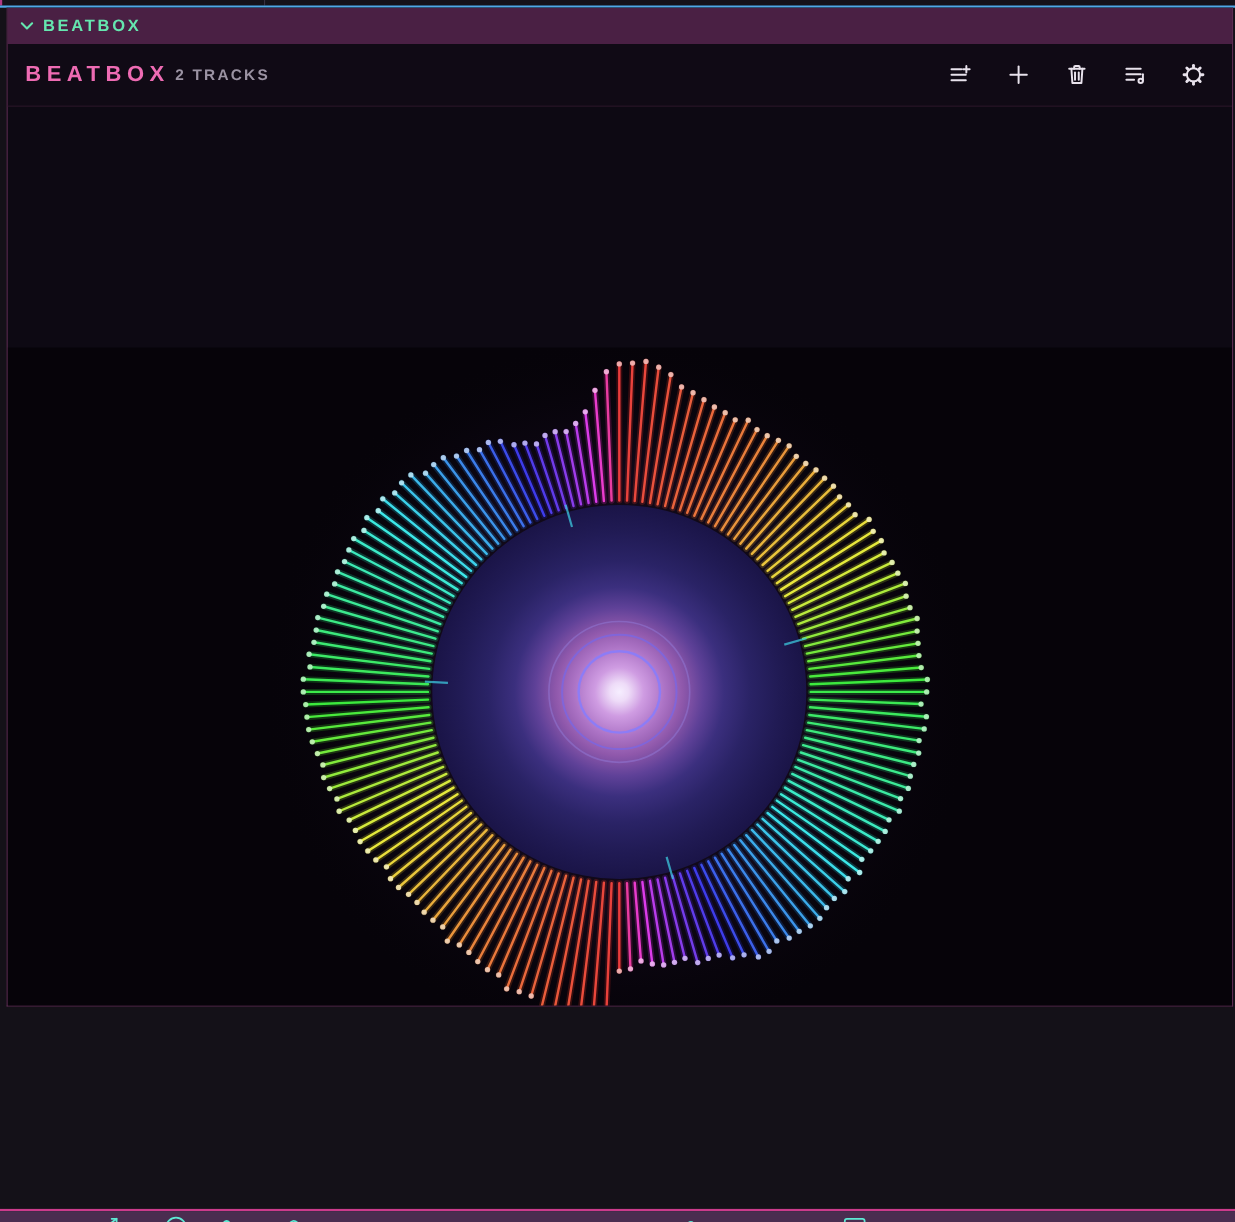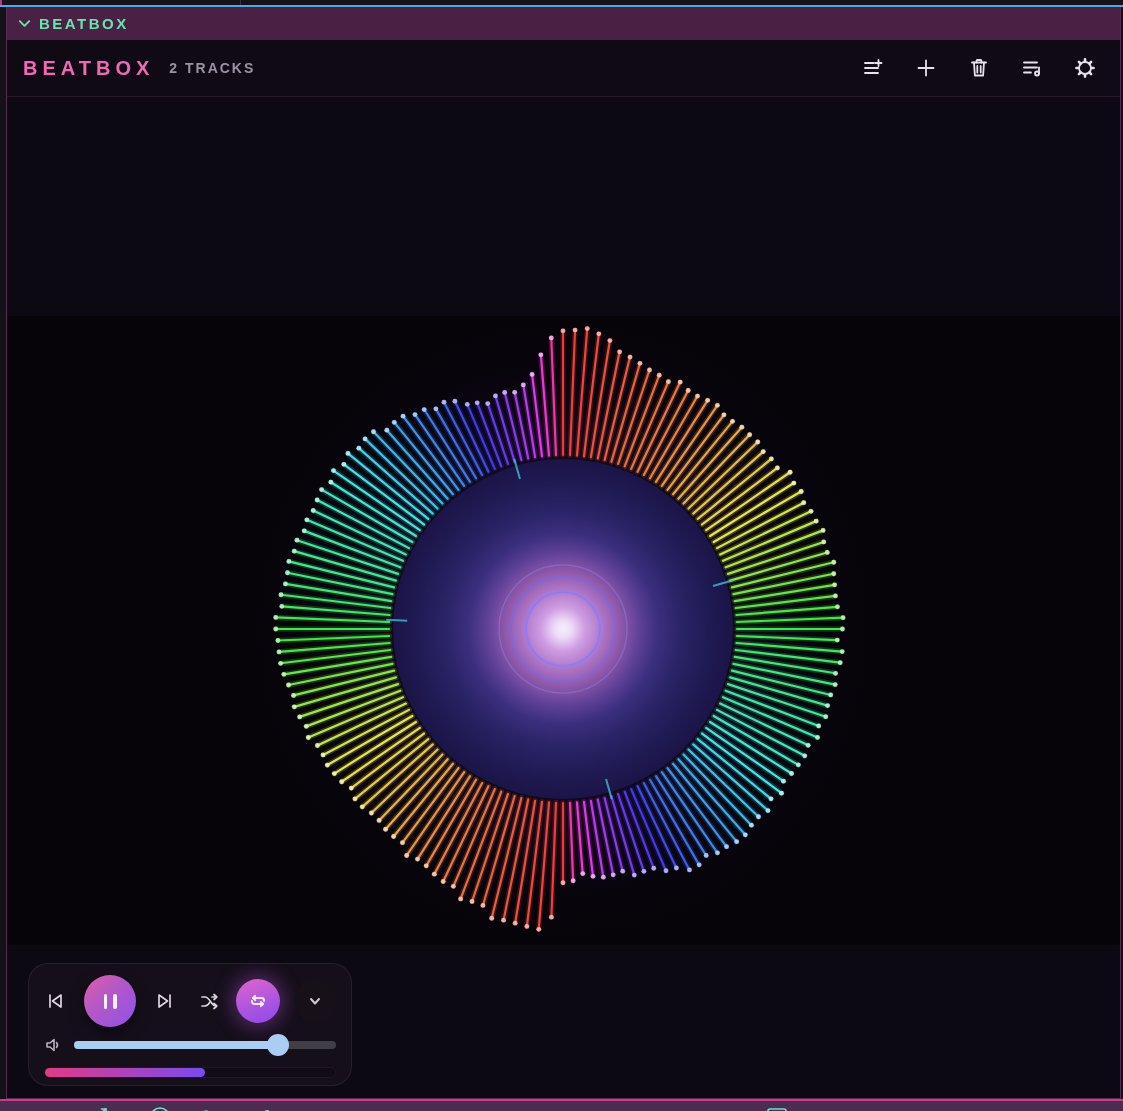--- a/index.html
+++ b/index.html
@@ -4,26 +4,26 @@
 <style>
   html,body{margin:0;padding:0;background:#141118;width:1123px;height:1111px;overflow:hidden;
     font-family:"Liberation Sans",sans-serif;-webkit-font-smoothing:antialiased;position:relative;}
   *{box-sizing:border-box;}
   
   .top-strip{position:absolute;left:0;top:0;width:1123px;height:7px;background:#15121a;}
   .top-strip .accent{position:absolute;left:0;bottom:0;width:100%;height:2px;}
   .top-strip .notch{position:absolute;left:0;top:0;width:2px;height:5px;background:#b13a86;}
   .top-strip .seam{position:absolute;left:240px;top:0;width:1px;height:5px;background:#353041;}
   
-  .window{position:absolute;left:6px;top:7px;width:1115px;height:1092px;border:1px solid #5a2b50;border-top:none;background:#0d0913;overflow:hidden;}
+  .window{position:absolute;left:6px;top:7px;width:1115px;height:908px;border:1px solid #5a2b50;border-top:none;background:#0d0913;overflow:hidden;}
   .titlebar{position:absolute;left:0;top:0;width:100%;height:33px;display:flex;align-items:center;padding-left:10px;gap:7px;}
   .titlebar .tlabel{font-size:15px;font-weight:bold;letter-spacing:2.5px;}
   .header{position:absolute;left:0;top:33px;width:100%;height:57px;display:flex;align-items:center;padding:0 16px;border-bottom:1px solid #2a1629;background:#100a15;}
   .header .htitle{font-size:20px;font-weight:bold;letter-spacing:5px;}
-  .header .hcount{font-size:14px;font-weight:bold;letter-spacing:2px;color:#9b93a3;margin-left:15px;}
+  .header .hcount{font-size:14px;font-weight:bold;letter-spacing:2px;color:#9b93a3;margin-left:5px;}
   .header .spacer{flex:1;}
   .hbtn{width:38px;height:38px;display:flex;align-items:center;justify-content:center;cursor:pointer;border-radius:6px;margin-left:15px;}
   .hbtn svg{stroke:#e8e2ec;fill:none;stroke-width:1.8;stroke-linecap:round;stroke-linejoin:round;}
   .trackrow{position:absolute;left:0;top:90px;width:100%;height:60px;display:flex;align-items:center;padding:0 18px;}
   .trackrow .ttitle{font-size:17px;color:#f2eef5;}
   .trackrow .spacer{flex:1;}
   .trackrow .tmode,.trackrow .tval{font-size:15px;letter-spacing:2.5px;color:#b3a8bd;}
   .trackrow .tval{margin-left:18px;}
   .viz{position:absolute;left:0;top:309px;width:1114px;height:629px;background:#060309;}
   .viz svg{display:block;}

